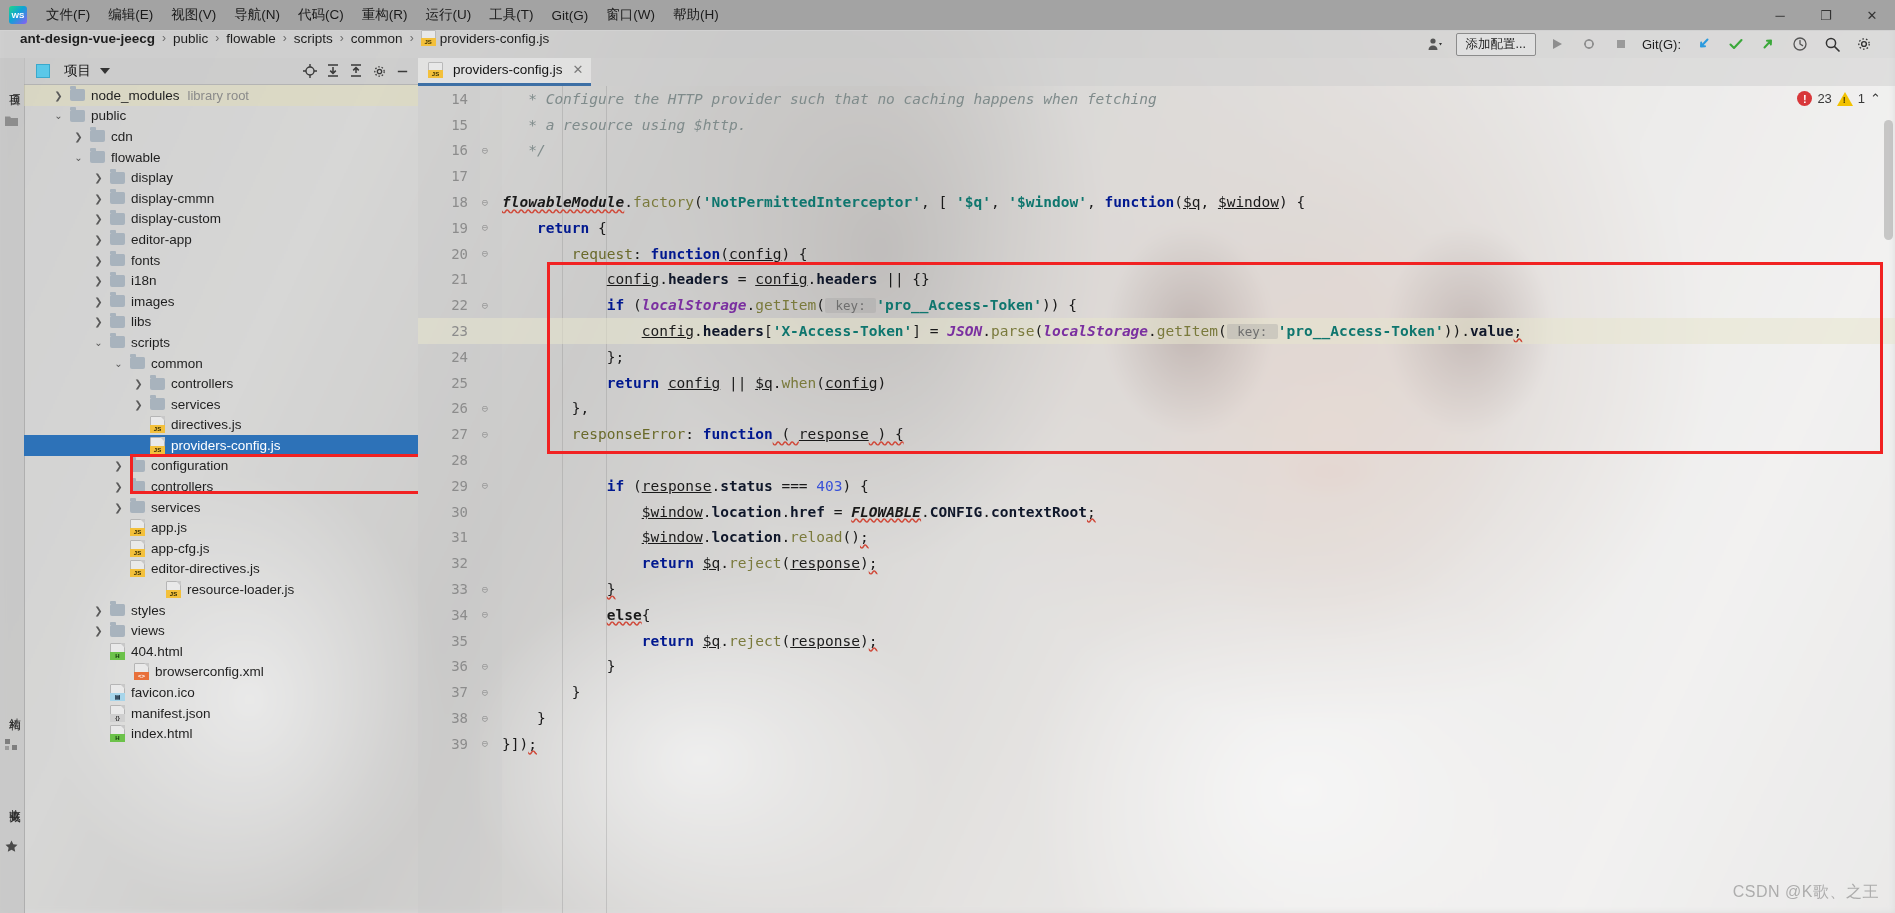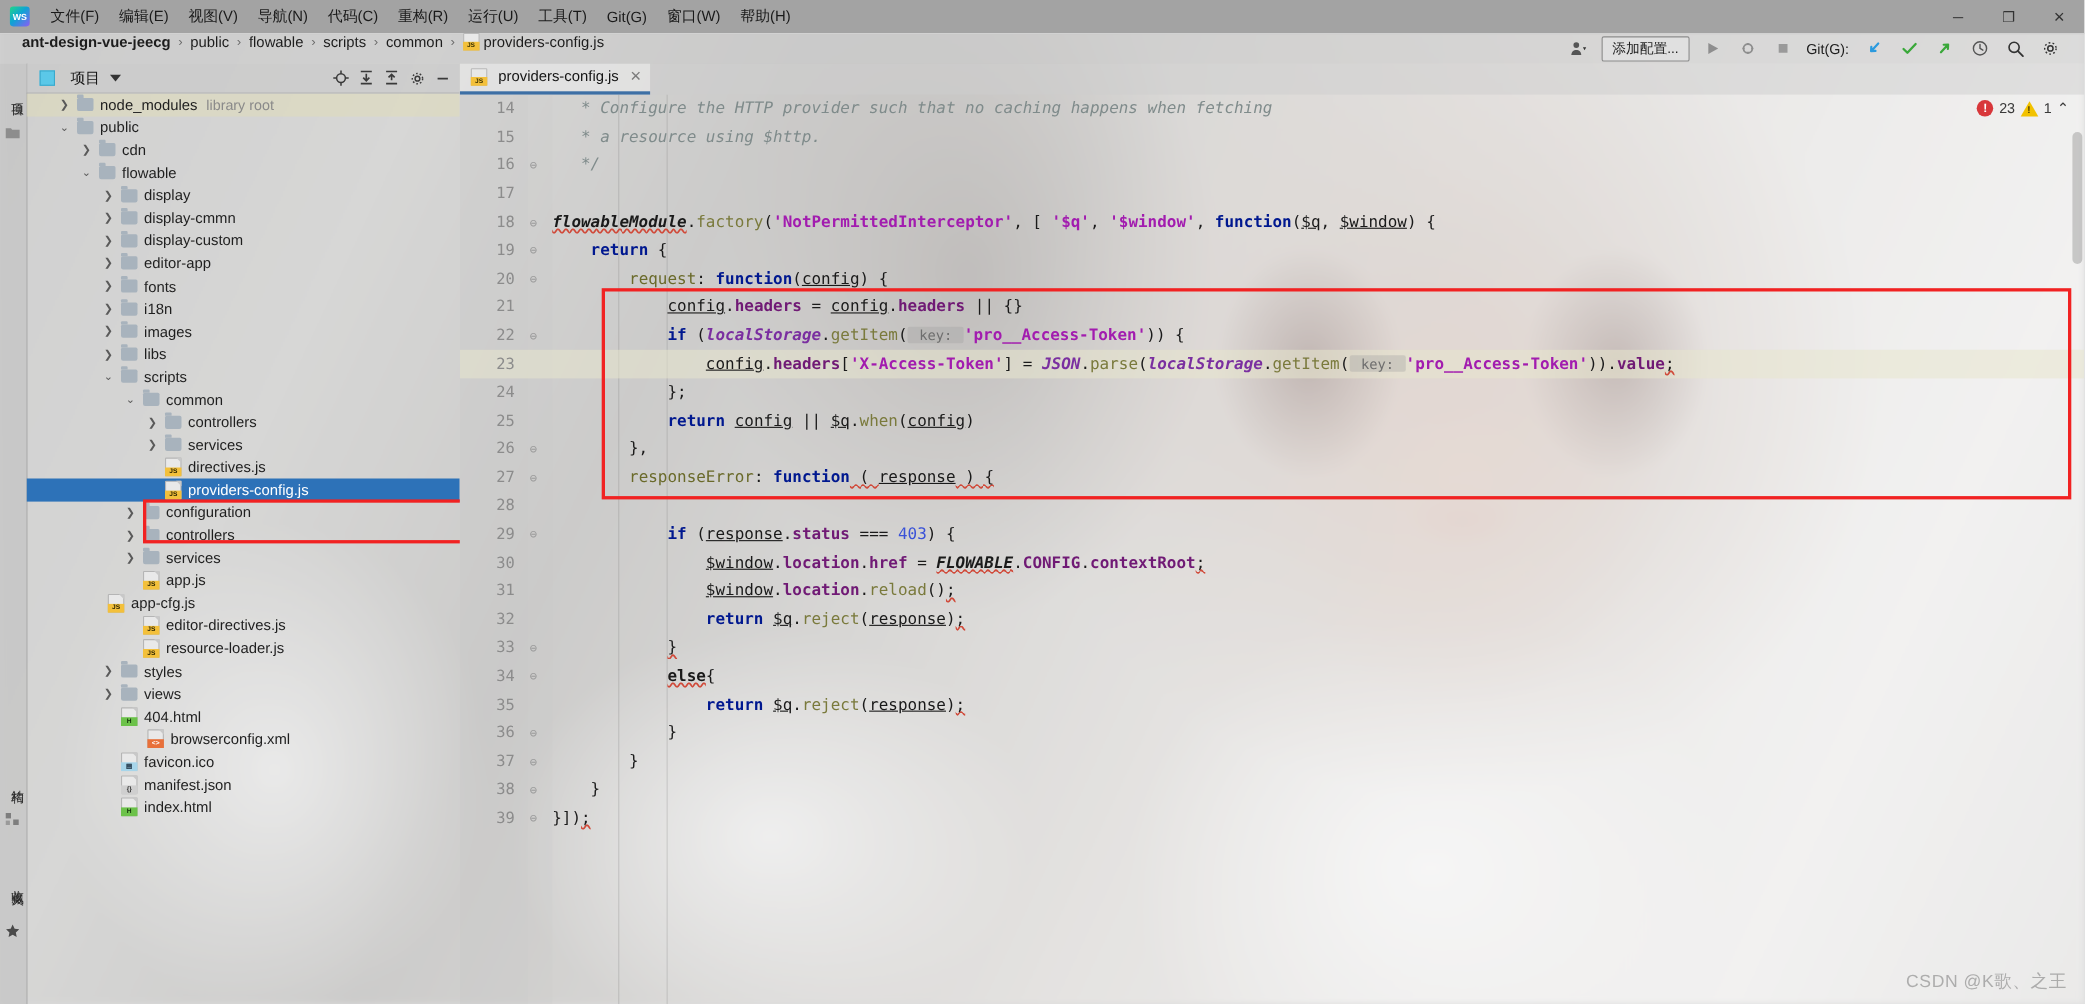--- a/index.html
+++ b/index.html
@@ -137,24 +137,24 @@
   .codelines{position:absolute;left:0;top:0;right:0;}
   .cl{height:25.8px;display:flex;align-items:center;position:relative;white-space:pre;}
   .cl.hl{background:rgba(232,230,205,.55);}
   .ln{width:50px;text-align:right;color:#8c8c8c;font-size:14px;flex:none;}
   .fold{width:34px;flex:none;text-align:center;color:#9a9a9a;font-size:11px;}
   .code{flex:1;}
 
   
   .c-cmt{color:#7f8b8b;font-style:italic;}
   .c-kw{color:#00188f;font-weight:bold;}
-  .c-str{color:#a21caf;font-weight:bold;}
+  .c-str{color:#0f766e;font-weight:bold;}
   .c-num{color:#3a52d8;}
   .c-fn{color:#7a7a3c;}
-  .c-prop{color:#701a75;font-weight:bold;}
+  .c-prop{color:#0f172a;font-weight:bold;}
   .c-global{color:#7a2fa0;font-style:italic;font-weight:bold;}
   .c-key{color:#6a6a2a;}
   .c-plain{color:#1a1a1a;}
   .c-local{color:#1a1a1a;text-decoration:underline;}
   .c-err{color:#1a1a1a;text-decoration:underline wavy #d04a3a;text-decoration-skip-ink:none;}
   .hint{background:rgba(160,160,160,.35);color:#6e6e6e;font-size:12.5px;padding:0 3px;border-radius:2px;font-style:normal;}
 
   .inspect{position:absolute;right:14px;top:5px;display:flex;align-items:center;gap:5px;z-index:30;font-family:"Liberation Sans",sans-serif;}
   .badge-dot{width:15px;height:15px;border-radius:50%;display:flex;align-items:center;justify-content:center;
     color:#fff;font-size:11px;font-weight:bold;}
@@ -445,35 +445,35 @@
           <span class="folder" style="margin-left: 5px;"></span>
           <span class="lbl">services</span>
         </div>
         <div class="row" style="padding-left: 88px;">
           <span class="twisty"></span>
           <span class="fileicon js" style="margin-left: 5px;">
             <span class="tagn">JS</span>
           </span>
           <span class="lbl">app.js</span>
         </div>
-        <div class="row" style="padding-left: 56px;">
+        <div class="row" style="padding-left: 88px;">
           <span class="twisty"></span>
           <span class="fileicon js" style="margin-left: 5px;">
             <span class="tagn">JS</span>
           </span>
           <span class="lbl">app-cfg.js</span>
         </div>
         <div class="row" style="padding-left: 88px;">
           <span class="twisty"></span>
           <span class="fileicon js" style="margin-left: 5px;">
             <span class="tagn">JS</span>
           </span>
           <span class="lbl">editor-directives.js</span>
         </div>
-        <div class="row" style="padding-left: 88px;">
+        <div class="row" style="padding-left: 88px; margin-left: 36px;">
           <span class="twisty"></span>
           <span class="fileicon js" style="margin-left: 5px;">
             <span class="tagn">JS</span>
           </span>
           <span class="lbl">resource-loader.js</span>
         </div>
         <div class="row" style="padding-left: 68px;">
           <span class="twisty">❯</span>
           <span class="folder" style="margin-left: 5px;"></span>
           <span class="lbl">styles</span>

